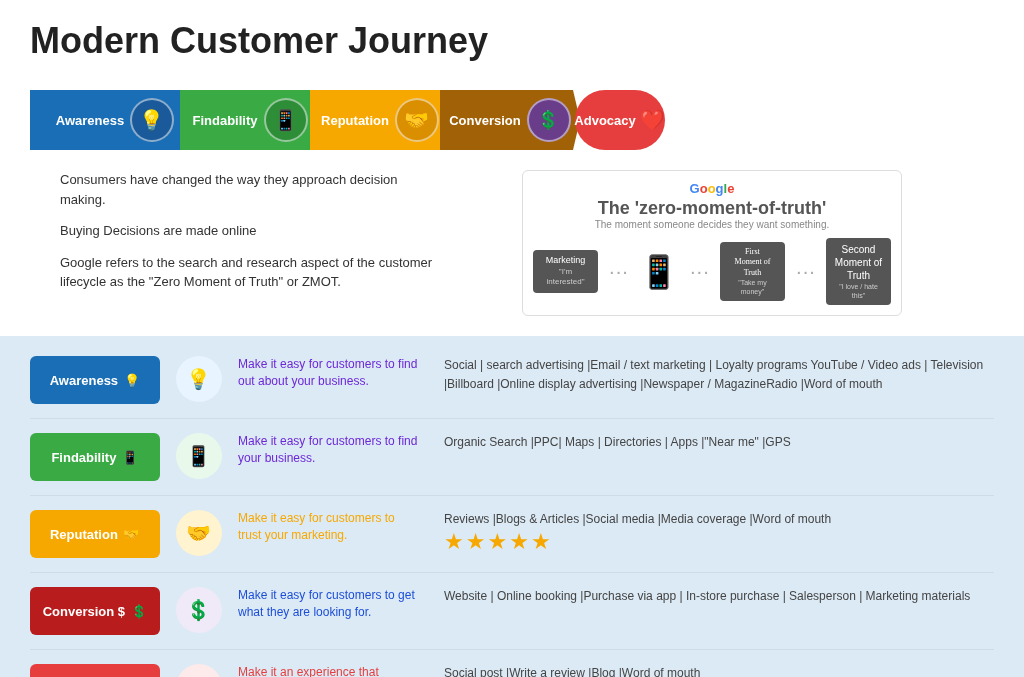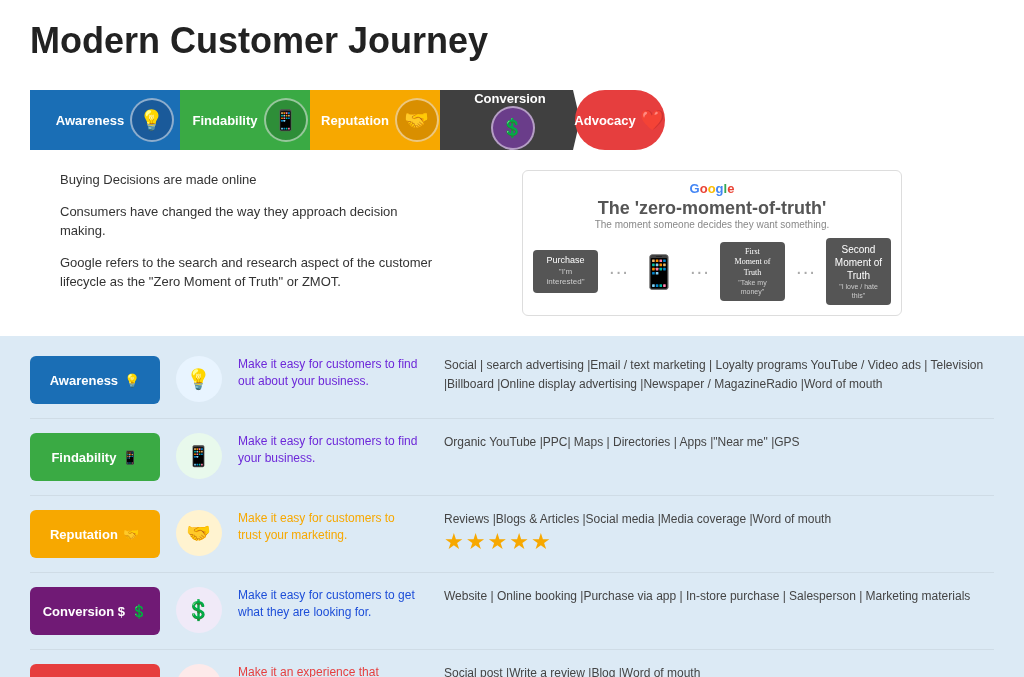--- a/index.html
+++ b/index.html
@@ -9,21 +9,21 @@
     .top-section { background: #fff; padding: 20px 30px 10px 30px; }
     .main-title { font-size: 36px; font-weight: 900; color: #222; margin-bottom: 18px; }
 
     
     .funnel-area { position: relative; margin-bottom: 10px; }
     .funnel-wrapper { display: flex; align-items: center; position: relative; height: 80px; }
     .funnel-segment { display: flex; align-items: center; justify-content: center; height: 60px; color: #fff; font-size: 15px; font-weight: bold; position: relative; }
     .seg-awareness { background: #1a6eb5; width: 160px; clip-path: polygon(0 0, 95% 0, 100% 50%, 95% 100%, 0 100%); padding-left: 20px; padding-right: 10px; }
     .seg-findability { background: #3aaa44; width: 140px; clip-path: polygon(0 0, 95% 0, 100% 50%, 95% 100%, 0 100%); margin-left: -10px; }
     .seg-reputation { background: #f7a800; width: 140px; clip-path: polygon(0 0, 95% 0, 100% 50%, 95% 100%, 0 100%); margin-left: -10px; color: #fff; }
-    .seg-conversion { background: #404040; width: 140px; clip-path: polygon(0 0, 95% 0, 100% 50%, 95% 100%, 0 100%); margin-left: -10px; flex-direction: column; }
+    .seg-conversion { background: #a16207; width: 140px; clip-path: polygon(0 0, 95% 0, 100% 50%, 95% 100%, 0 100%); margin-left: -10px; }
 
     .funnel-icon { width: 44px; height: 44px; border-radius: 50%; display: flex; align-items: center; justify-content: center; margin-left: 6px; flex-shrink: 0; }
     .icon-awareness { background: #1a5a9a; border: 2px solid rgba(255,255,255,0.5); }
     .icon-findability { background: #2e8e38; border: 2px solid rgba(255,255,255,0.5); }
     .icon-reputation { background: #d98f00; border: 2px solid rgba(255,255,255,0.5); }
     .icon-conversion { background: #6a3d8a; border: 2px solid rgba(255,255,255,0.5); }
 
     .advocacy-bubble { background: #e63e3e; width: 90px; height: 60px; border-radius: 30px; display: flex; align-items: center; justify-content: center; color: #fff; font-size: 14px; font-weight: bold; margin-left: -5px; position: relative; gap: 5px; }
     .advocacy-heart { font-size: 20px; }
 
@@ -42,21 +42,21 @@
 
     
     .bottom-section { background: #dceaf5; padding: 20px 30px; margin-top: 10px; }
     .journey-row { display: flex; align-items: flex-start; gap: 16px; margin-bottom: 14px; padding-bottom: 14px; border-bottom: 1px solid rgba(0,0,0,0.06); }
     .journey-row:last-child { border-bottom: none; margin-bottom: 0; }
 
     .label-box { width: 130px; height: 48px; border-radius: 6px; display: flex; align-items: center; justify-content: center; color: #fff; font-size: 13px; font-weight: bold; gap: 6px; flex-shrink: 0; }
     .label-awareness { background: #1a6eb5; }
     .label-findability { background: #3aaa44; }
     .label-reputation { background: #f7a800; }
-    .label-conversion { background: #701a75; text-align: right; }
+    .label-conversion { background: #b91c1c; text-align: right; }
     .label-advocacy { background: #e63e3e; }
 
     .icon-circle { width: 46px; height: 46px; border-radius: 50%; display: flex; align-items: center; justify-content: center; font-size: 20px; flex-shrink: 0; }
     .ic-awareness { background: #e8f4ff; color: #1a6eb5; }
     .ic-findability { background: #e8f9ec; color: #3aaa44; }
     .ic-reputation { background: #fff3d0; color: #f7a800; }
     .ic-conversion { background: #f0eaf8; color: #7b4f9e; }
     .ic-advocacy { background: #fdeaea; color: #e63e3e; }
 
     .description { flex: 0 0 190px; font-size: 12px; color: #6d28d9; line-height: 1.4; padding-right: 10px; }
@@ -112,34 +112,34 @@
 
       <div class="advocacy-bubble">
         <span class="seg-label">Advocacy</span>
         <span class="advocacy-heart">❤️</span>
       </div>
     </div>
   </div>
 
   <div class="content-row">
     <div class="left-text">
+      <p>Consumers have changed the way they approach decision making.</p>
       <p>Buying Decisions are made online</p>
-      <p>Consumers have changed the way they approach decision making.</p>
       <p>Google refers to the search and research aspect of the customer lifecycle as the "Zero Moment of Truth" or ZMOT.</p>
     </div>
     <div class="right-zmot">
       <div class="zmot-visual">
         <div style="font-size:13px; font-weight:bold; margin-bottom:2px;">
           <span style="color:#4285f4;">G</span><span style="color:#ea4335;">o</span><span style="color:#fbbc05;">o</span><span style="color:#4285f4;">g</span><span style="color:#34a853;">l</span><span style="color:#ea4335;">e</span>
         </div>
         <div class="zmot-title">The 'zero-moment-of-truth'</div>
         <div class="zmot-subtitle">The moment someone decides they want something.</div>
         <div class="zmot-flow">
           <div class="zmot-box">
-            <div>Purchase</div>
+            <div>Marketing</div>
             <div style="font-size:8px; color:#ccc;">"I'm interested"</div>
           </div>
           <div style="flex:1; text-align:center; color:#aaa; font-size:20px;">···</div>
           <div style="font-size:32px;">📱</div>
           <div style="flex:1; text-align:center; color:#aaa; font-size:20px;">···</div>
           <div class="zmot-box">
             <div style="font-size:8px;font-family:Liberation Serif, serif;">First<br>Moment of Truth</div>
             <div style="font-size:7px; color:#ccc;">"Take my money"</div>
           </div>
           <div style="flex:1; text-align:center; color:#aaa; font-size:20px;">···</div>
@@ -169,21 +169,21 @@
 
   <div class="journey-row">
     <div class="label-box label-findability">
       <span>Findability</span>
       <span>📱</span>
     </div>
     <div class="icon-circle ic-findability">
       <span>📱</span>
     </div>
     <div class="description desc-findability">Make it easy for customers to find your business.</div>
-    <div class="examples">Organic YouTube |PPC| Maps | Directories | Apps |"Near me" |GPS</div>
+    <div class="examples">Organic Search |PPC| Maps | Directories | Apps |"Near me" |GPS</div>
   </div>
 
   <div class="journey-row">
     <div class="label-box label-reputation">
       <span>Reputation</span>
       <span>🤝</span>
     </div>
     <div class="icon-circle ic-reputation">
       <span>🤝</span>
     </div>

